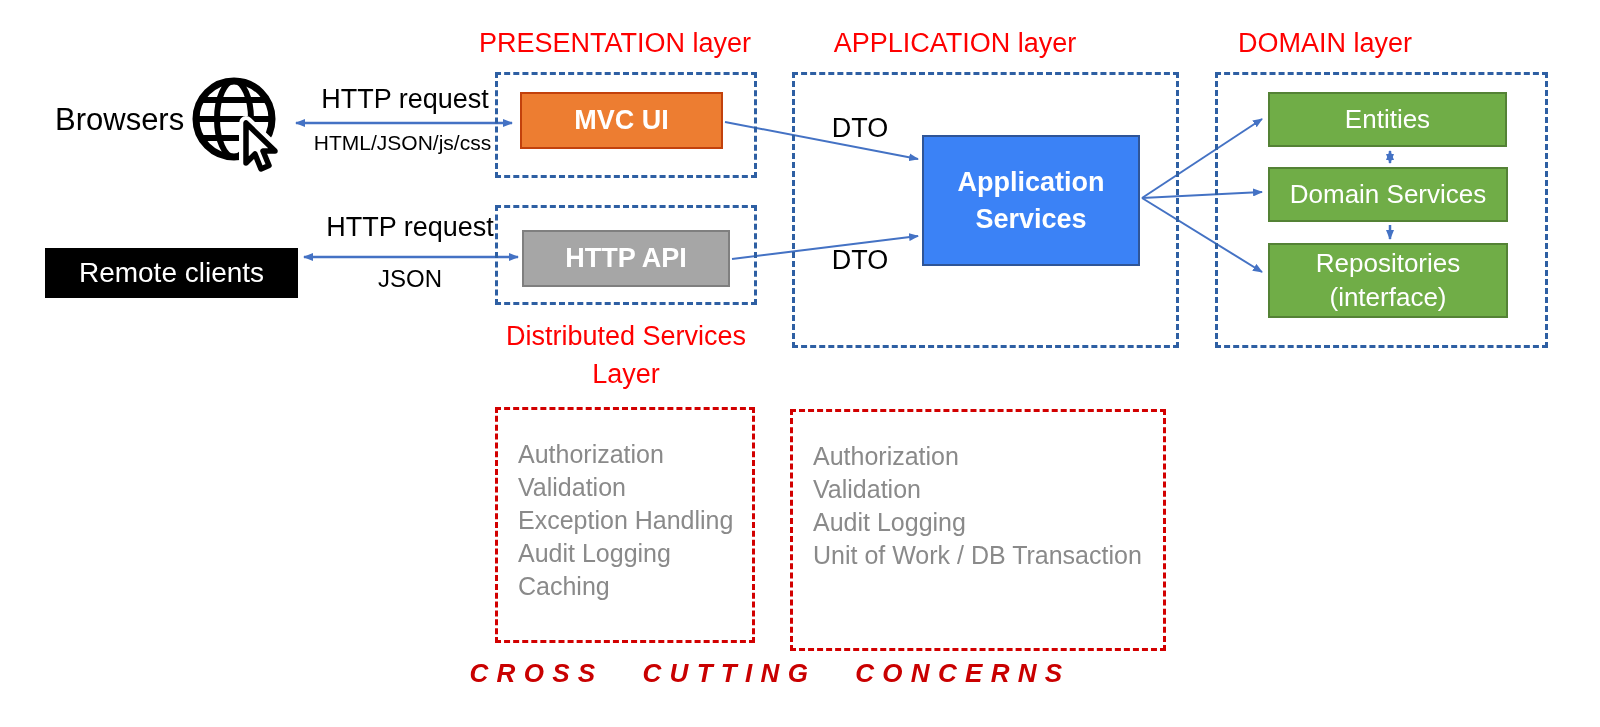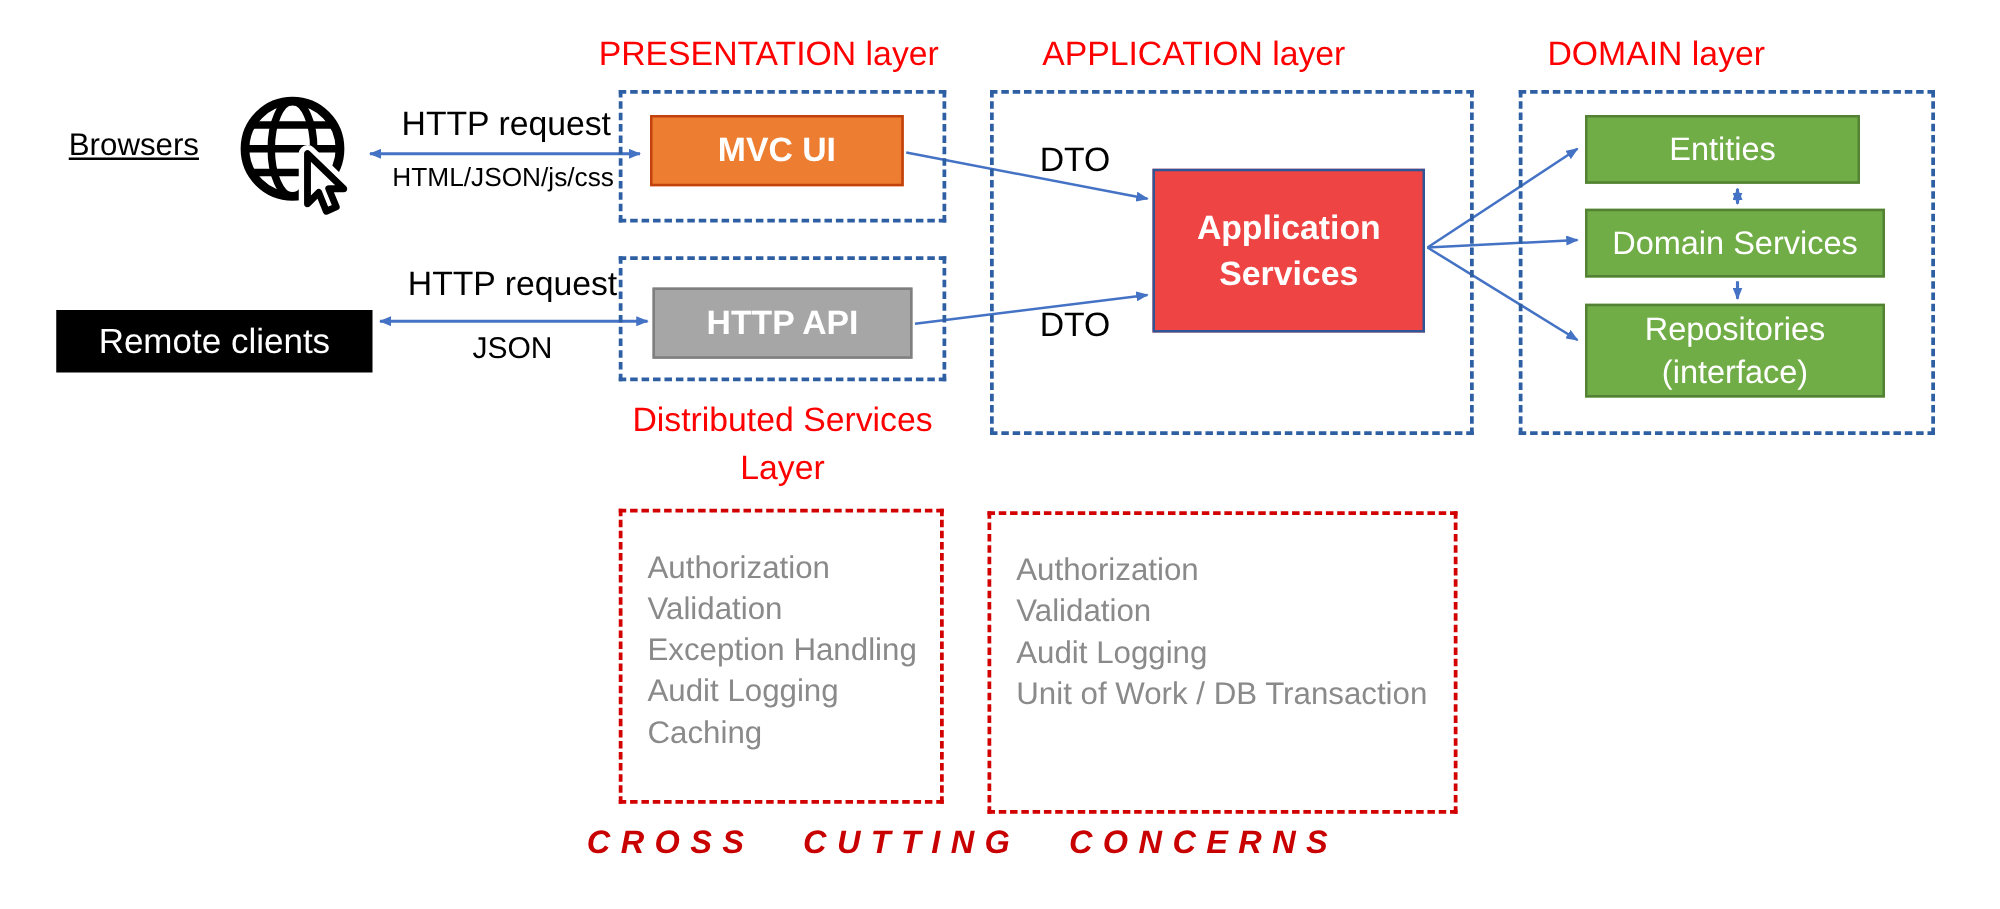--- a/index.html
+++ b/index.html
@@ -16,21 +16,21 @@
   }
   .dashed-red{
     border:3px dashed #d20000;background:transparent;
   }
   .node{
     display:flex;align-items:center;justify-content:center;text-align:center;
     color:#ffffff;box-sizing:border-box;
   }
   .node-orange{background:#ed7d31;border:2px solid #c2410c;font-weight:700;font-size:27px;}
   .node-gray{background:#a6a6a6;border:2px solid #7f7f7f;font-weight:700;font-size:27px;}
-  .node-blue{background:#ef4444;border:2px solid #2f5597;font-weight:700;font-size:27px;line-height:1.35;padding:0 18px;flex-direction:column;}
+  .node-blue{background:#3b82f6;border:2px solid #2f5597;font-weight:700;font-size:27px;line-height:1.35;padding:0 18px;flex-direction:column;}
   .node-green{background:#70ad47;border:2px solid #548235;font-weight:400;font-size:26px;line-height:1.3;flex-direction:column;}
   .node-black{background:#000000;color:#ffffff;font-size:28px;display:flex;align-items:center;justify-content:center;}
   .conn-label{color:#000000;text-align:center;white-space:nowrap;}
   .gray-list{
     color:#8a8a8a;font-size:25px;line-height:33px;list-style:none;margin:0;padding:0;
   }
   .distributed-title{
     color:#fe0000;font-size:27px;text-align:center;line-height:1.4;
   }
   .footer-text{
@@ -68,21 +68,21 @@
 
     <line x1="1390" y1="151" x2="1390" y2="163" stroke="#4472c4" stroke-width="2.5" marker-start="url(#arrS)" marker-end="url(#arrE)"></line>
 
     <line x1="1390" y1="225" x2="1390" y2="239" stroke="#4472c4" stroke-width="2.5" marker-end="url(#arrE)"></line>
   </svg>
 
   <div class="abs layer-title" style="left:450px;top:28px;width:330px;">PRESENTATION layer</div>
   <div class="abs layer-title" style="left:790px;top:28px;width:330px;">APPLICATION layer</div>
   <div class="abs layer-title" style="left:1160px;top:28px;width:330px;">DOMAIN layer</div>
 
-  <div class="abs" style="left:55px;top:102px;font-size:25px;color:#000;text-decoration:underline;">Browsers</div>
+  <div class="abs" style="left:55px;top:102px;font-size:31px;color:#000;">Browsers</div>
   <div class="abs" style="left:188px;top:73px;width:104px;height:104px;">
     <svg width="104" height="104" viewBox="0 0 104 104">
       <defs>
           <clipPath id="globeClip">
             <circle cx="46" cy="46" r="38"></circle>
           </clipPath>
         </defs>
       <circle cx="46" cy="46" r="38" fill="none" stroke="#000" stroke-width="7"></circle>
       <ellipse cx="46" cy="46" rx="17" ry="38" fill="none" stroke="#000" stroke-width="6"></ellipse>
       <g clip-path="url(#globeClip)">
@@ -108,21 +108,21 @@
   <div class="abs dashed-blue" style="left:495px;top:205px;width:256px;height:94px;"></div>
   <div class="abs distributed-title" style="left:495px;top:318px;width:262px;">Distributed Services Layer</div>
   <div class="abs node node-gray" style="left:522px;top:230px;width:208px;height:57px;">HTTP API</div>
 
   <div class="abs dashed-blue" style="left:792px;top:72px;width:381px;height:270px;"></div>
   <div class="abs node node-blue" style="left:922px;top:135px;width:218px;height:131px;">Application Services</div>
   <div class="abs conn-label" style="left:828px;top:113px;width:64px;font-size:27px;">DTO</div>
   <div class="abs conn-label" style="left:828px;top:245px;width:64px;font-size:27px;">DTO</div>
 
   <div class="abs dashed-blue" style="left:1215px;top:72px;width:327px;height:270px;"></div>
-  <div class="abs node node-green" style="left:1268px;top:92px;width:220px;height:55px;">Entities</div>
+  <div class="abs node node-green" style="left:1268px;top:92px;width:239px;height:55px;">Entities</div>
   <div class="abs node node-green" style="left:1268px;top:243px;width:240px;height:75px;">
     <span>Repositories</span>
     <span>(interface)</span>
   </div>
   <div class="abs node node-green" style="left:1268px;top:167px;width:240px;height:55px;">Domain Services</div>
 
   <div class="abs dashed-red" style="left:495px;top:407px;width:254px;height:230px;"></div>
   <ul class="abs gray-list" style="left:518px;top:438px;">
     <li>Authorization</li>
     <li>Validation</li>

